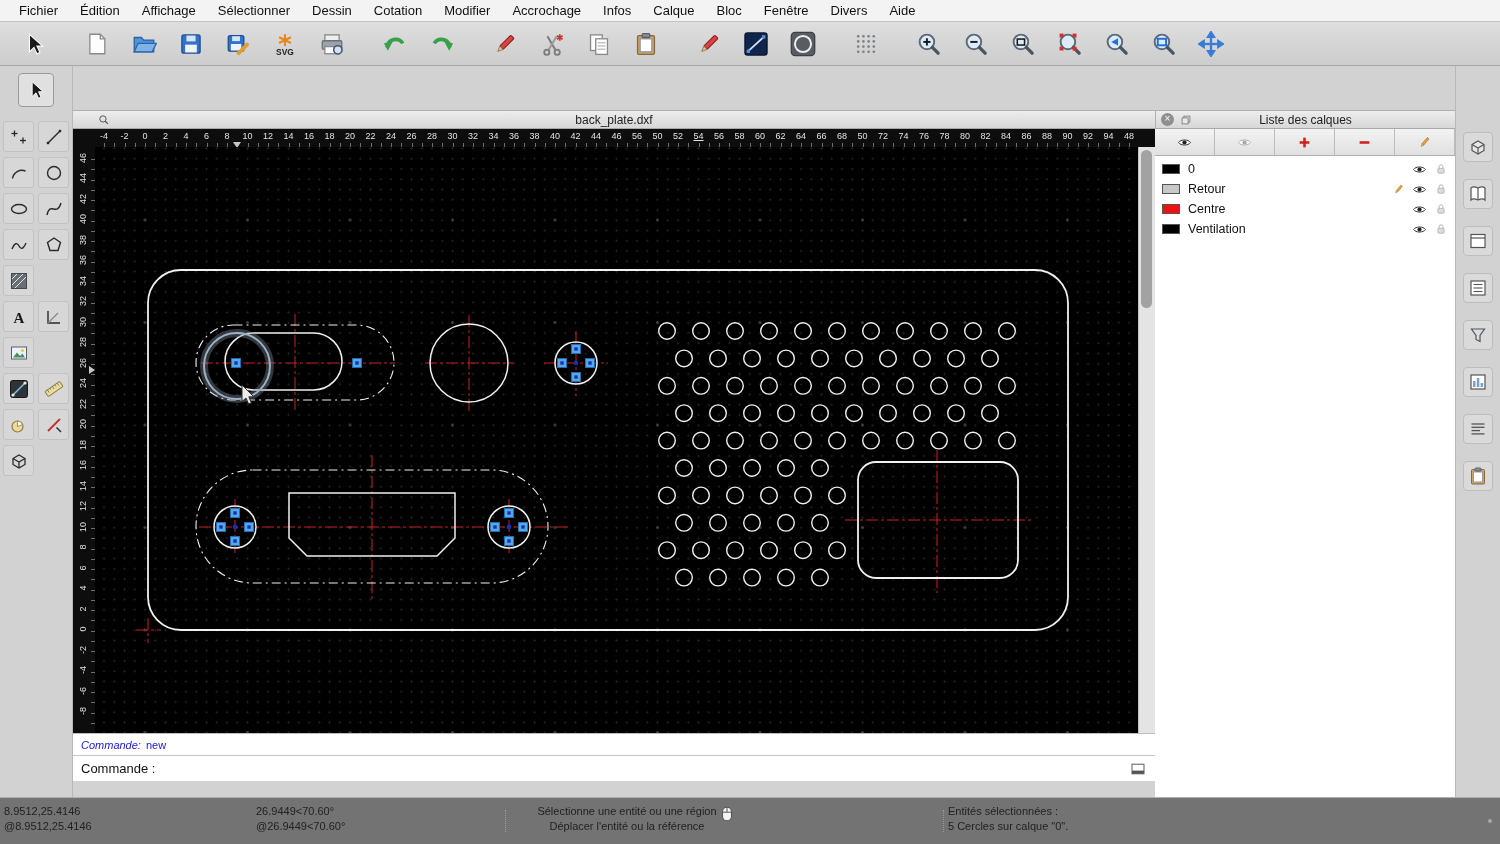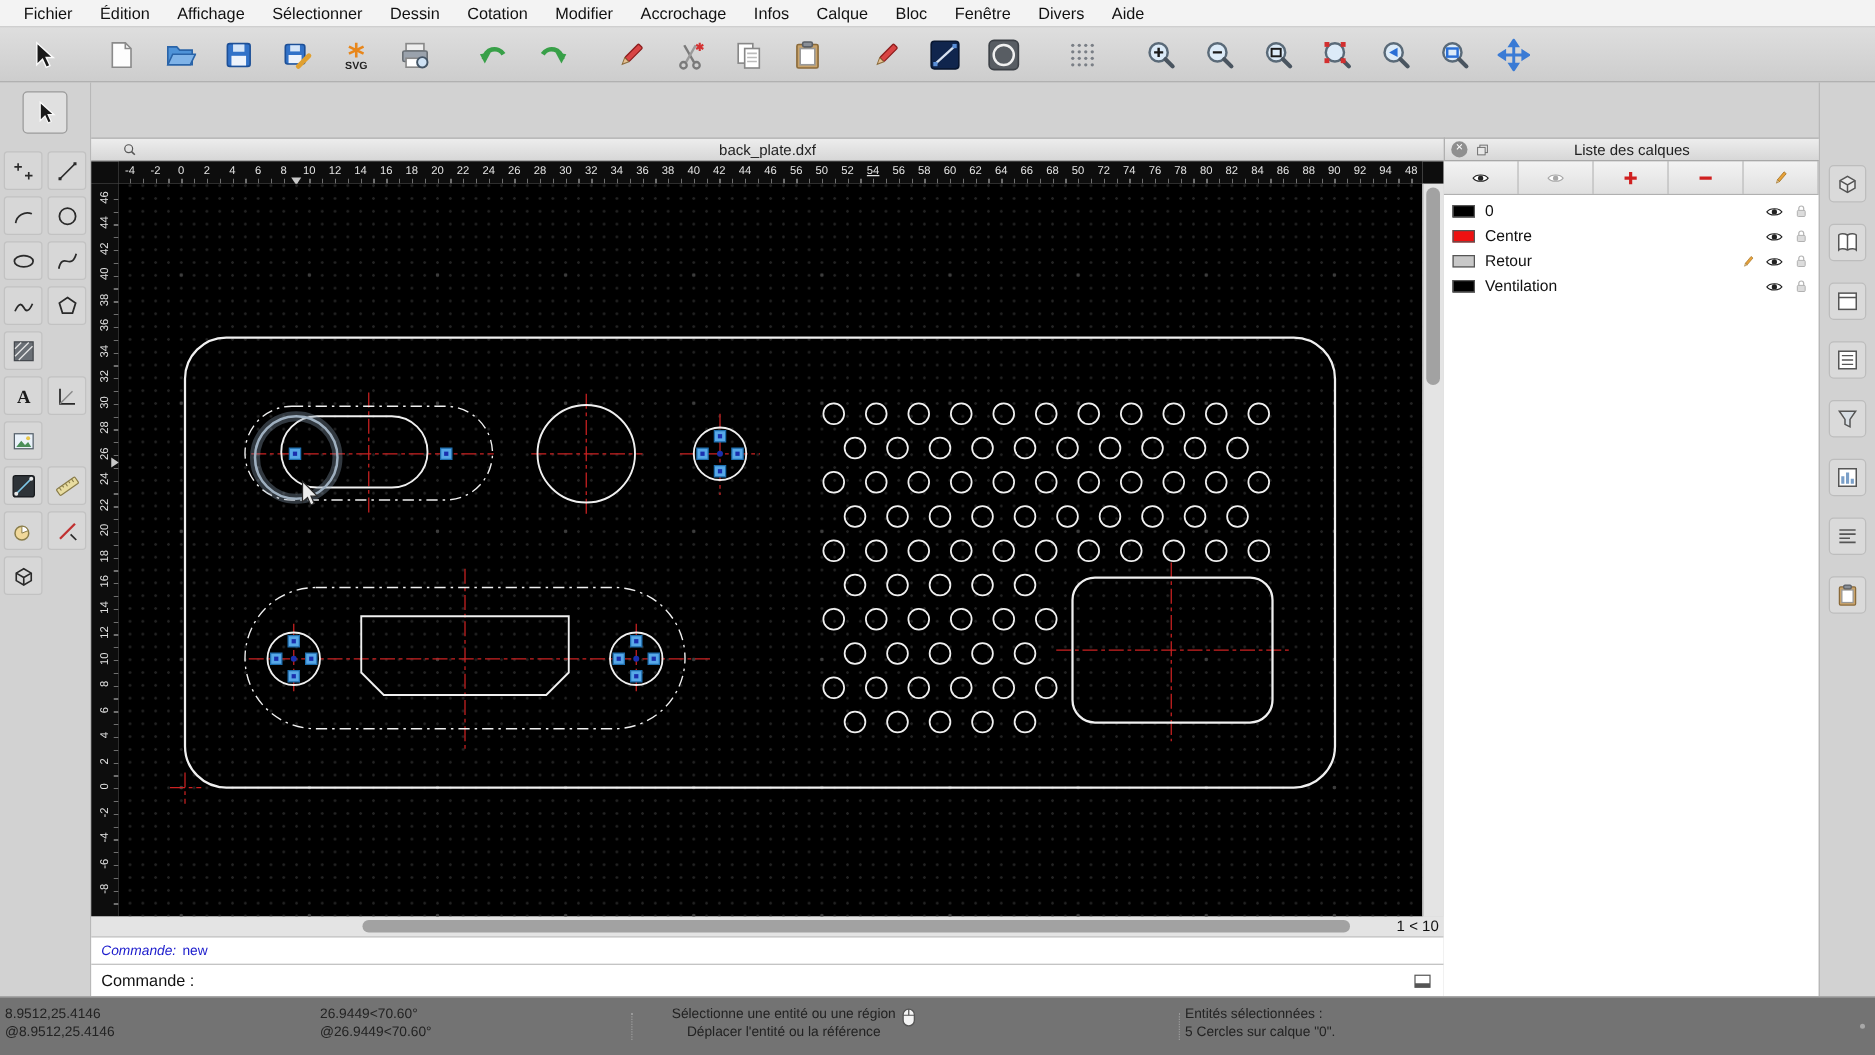--- a/index.html
+++ b/index.html
@@ -715,27 +715,20 @@
                 <rect x="412.3" y="392.3" width="3.4" height="3.4" fill="#1a2fae"></rect>
                 <circle cx="414" cy="380" r="2.4" fill="#1a2fae"></circle>
               </g>
               <path d="M0,0 L0,16.5 L4,13 L6.6,19 L9.4,17.7 L6.8,11.8 L11.8,11.8 Z" transform="translate(147,238)" fill="#ececec" stroke="#2a2a2a" stroke-width="1"></path>
             </svg>
           </div>
         <div class="vscroll">
           <div class="vthumb"></div>
         </div>
       </div>
-      <div class="hscroll-row">
-        <div class="hs-left"></div>
-        <div class="hs-track">
-          <div class="hthumb"></div>
-        </div>
-        <div class="hs-label">1 &lt; 10</div>
-      </div>
       <div class="cmd-history">
         <span class="lbl">Commande:</span>
         <span>new</span>
       </div>
       <div class="cmd-input-row">
         <span class="cmd-prompt">Commande :</span>
         <input class="cmd-input" id="cmd-input" value="" style="">
         <span class="cmd-console-btn" id="console-btn">
             <svg width="16" height="16" viewBox="0 0 20 20">
               <rect x="2.5" y="4" width="15" height="12" fill="#fff" stroke="#555" stroke-width="1.2"></rect>
@@ -789,37 +782,20 @@
                 <rect x="8.5" y="2.5" width="3" height="11" fill="#e8a23a" stroke="#9a6a1a" stroke-width="0.7"></rect>
                 <path d="M8.5,13.5 h3 l-1.5,3.5 z" fill="#e8cfa0" stroke="#9a6a1a" stroke-width="0.6"></path>
               </g>
             </svg>
           </div>
         </div>
       <div class="layers-list" id="layers-list">
           <div class="layer-row">
             <span class="swatch" style="background: rgb(0, 0, 0);"></span>
             <span class="layer-name">0</span>
-            <span class="layer-ico"></span>
-            <span class="layer-ico">
-              <svg width="15" height="15" viewBox="0 0 20 20">
-                <path d="M2,10 C5,5.5 15,5.5 18,10 C15,14.5 5,14.5 2,10 Z" fill="#fff" stroke="#222" stroke-width="1.2"></path>
-                <circle cx="10" cy="10" r="2.8" fill="#222"></circle>
-              </svg>
-            </span>
-            <span class="layer-ico">
-              <svg width="14" height="14" viewBox="0 0 20 20">
-                <rect x="5.5" y="9" width="9" height="7" rx="1.2" fill="#dcdcdc" stroke="#a8a8a8"></rect>
-                <path d="M7.2,9 V6.8 A2.8,2.8 0 0 1 12.8,6.8 V9" fill="none" stroke="#b4b4b4" stroke-width="1.4"></path>
-              </svg>
-            </span>
-          </div>
-          <div class="layer-row">
-            <span class="swatch" style="background: rgb(238, 17, 17);"></span>
-            <span class="layer-name">Centre</span>
             <span class="layer-ico"></span>
             <span class="layer-ico">
               <svg width="15" height="15" viewBox="0 0 20 20">
                 <path d="M2,10 C5,5.5 15,5.5 18,10 C15,14.5 5,14.5 2,10 Z" fill="#fff" stroke="#222" stroke-width="1.2"></path>
                 <circle cx="10" cy="10" r="2.8" fill="#222"></circle>
               </svg>
             </span>
             <span class="layer-ico">
               <svg width="14" height="14" viewBox="0 0 20 20">
                 <rect x="5.5" y="9" width="9" height="7" rx="1.2" fill="#dcdcdc" stroke="#a8a8a8"></rect>
@@ -845,20 +821,37 @@
               </svg>
             </span>
             <span class="layer-ico">
               <svg width="14" height="14" viewBox="0 0 20 20">
                 <rect x="5.5" y="9" width="9" height="7" rx="1.2" fill="#dcdcdc" stroke="#a8a8a8"></rect>
                 <path d="M7.2,9 V6.8 A2.8,2.8 0 0 1 12.8,6.8 V9" fill="none" stroke="#b4b4b4" stroke-width="1.4"></path>
               </svg>
             </span>
           </div>
           <div class="layer-row">
+            <span class="swatch" style="background: rgb(238, 17, 17);"></span>
+            <span class="layer-name">Centre</span>
+            <span class="layer-ico"></span>
+            <span class="layer-ico">
+              <svg width="15" height="15" viewBox="0 0 20 20">
+                <path d="M2,10 C5,5.5 15,5.5 18,10 C15,14.5 5,14.5 2,10 Z" fill="#fff" stroke="#222" stroke-width="1.2"></path>
+                <circle cx="10" cy="10" r="2.8" fill="#222"></circle>
+              </svg>
+            </span>
+            <span class="layer-ico">
+              <svg width="14" height="14" viewBox="0 0 20 20">
+                <rect x="5.5" y="9" width="9" height="7" rx="1.2" fill="#dcdcdc" stroke="#a8a8a8"></rect>
+                <path d="M7.2,9 V6.8 A2.8,2.8 0 0 1 12.8,6.8 V9" fill="none" stroke="#b4b4b4" stroke-width="1.4"></path>
+              </svg>
+            </span>
+          </div>
+          <div class="layer-row">
             <span class="swatch" style="background: rgb(0, 0, 0);"></span>
             <span class="layer-name">Ventilation</span>
             <span class="layer-ico"></span>
             <span class="layer-ico">
               <svg width="15" height="15" viewBox="0 0 20 20">
                 <path d="M2,10 C5,5.5 15,5.5 18,10 C15,14.5 5,14.5 2,10 Z" fill="#fff" stroke="#222" stroke-width="1.2"></path>
                 <circle cx="10" cy="10" r="2.8" fill="#222"></circle>
               </svg>
             </span>
             <span class="layer-ico">

